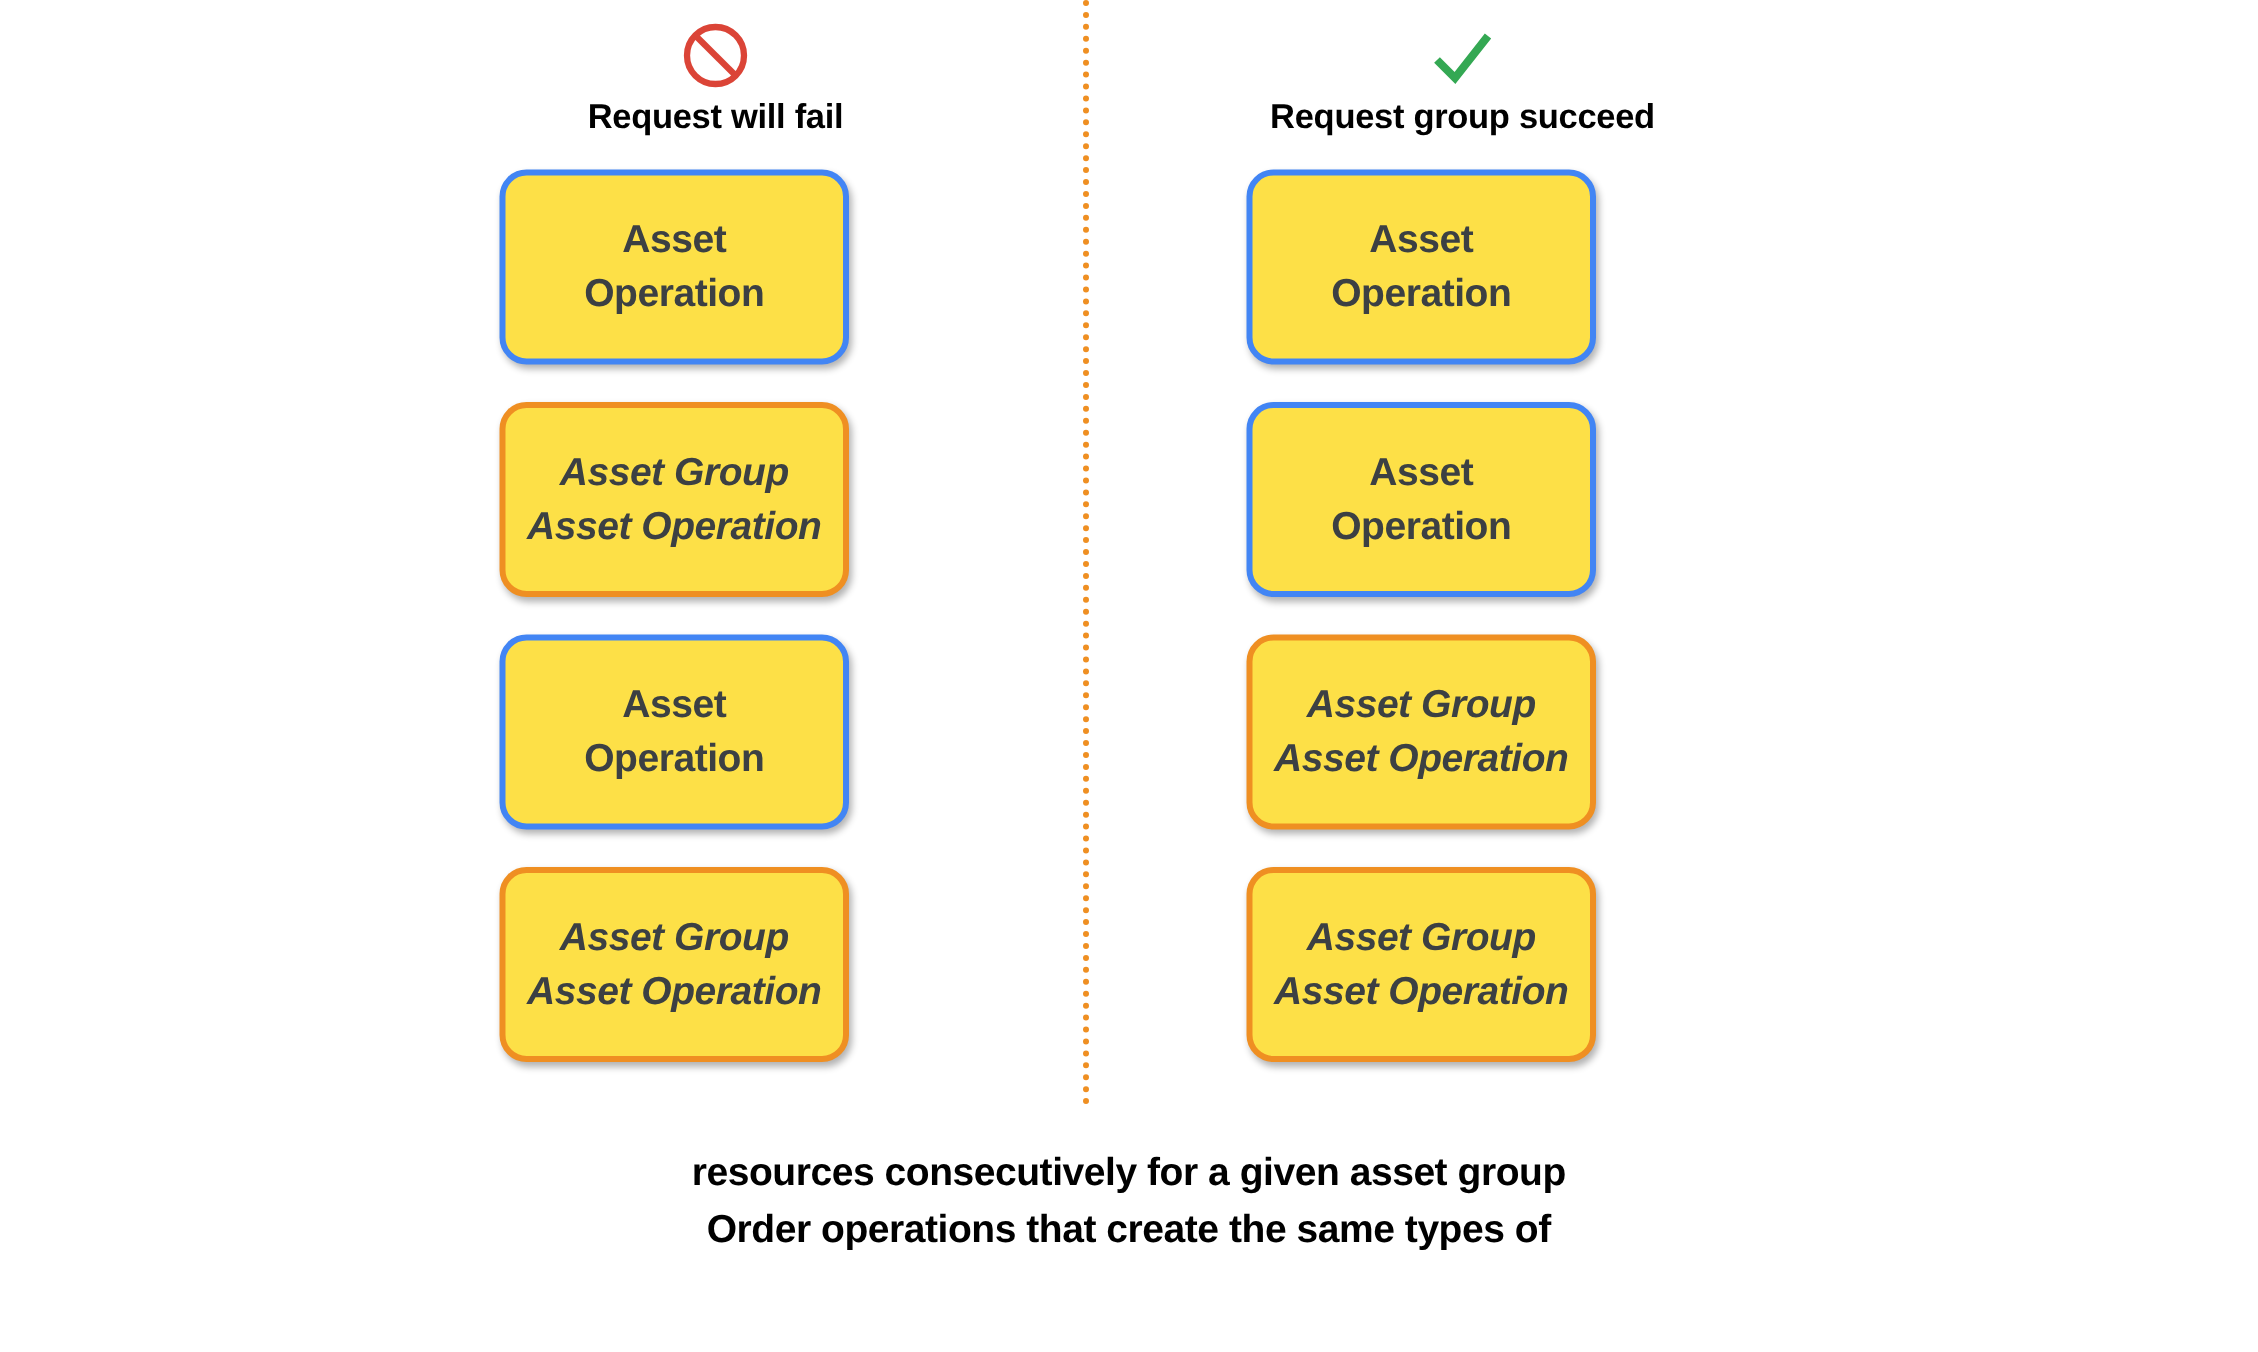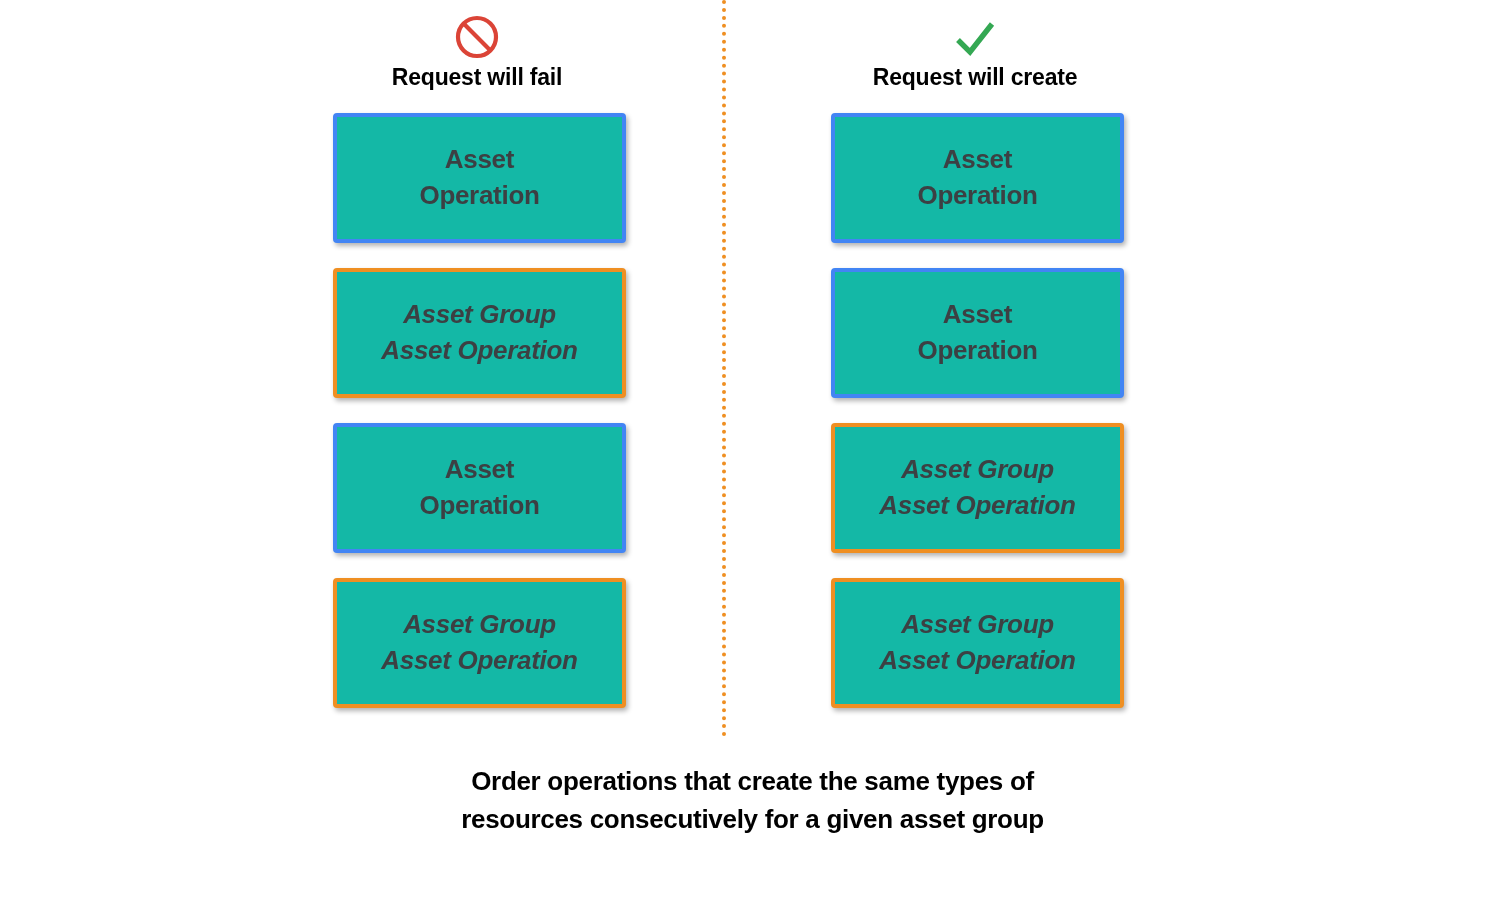--- a/index.html
+++ b/index.html
@@ -65,26 +65,26 @@
 
   
   .box-stack {
     position: absolute;
     top: 113px;
     left: 6px;
     width: 289px;
   }
   .op-box {
     box-sizing: border-box;
-    width: 293px;
+    width: 233px;
     height: 130px;
     margin-bottom: 25px;
-    border-radius: 4px;
+    border-radius: 18px;
     border: 4px solid #4285f4;
-    background: #14b8a6;
+    background: #fde047;
     box-shadow: 2px 3px 5px rgba(0, 0, 0, 0.30);
     display: flex;
     align-items: center;
     justify-content: center;
     text-align: center;
   }
   .op-box.orange { border-color: #ef8f22; font-style: italic; }
   .op-label {
     font-size: 26px;
     font-weight: bold;
@@ -149,21 +149,21 @@
   </div>
 
   <div class="column succeed">
 
     <div class="col-header">
       <span class="status-icon">
         <svg viewBox="0 0 46 46" width="46" height="46" xmlns="http://www.w3.org/2000/svg">
           <path d="M6 26 L18 38 L40 10" fill="none" stroke="#34a853" stroke-width="5.4" stroke-linecap="butt" stroke-linejoin="miter"></path>
         </svg>
       </span>
-      <span class="col-title">Request will create</span>
+      <span class="col-title">Request group succeed</span>
     </div>
 
     <div class="box-stack">
       <div class="op-box">
         <span class="op-label">Asset
 Operation</span>
       </div>
       <div class="op-box">
         <span class="op-label">Asset
 Operation</span>
@@ -173,17 +173,17 @@
 Asset Operation</span>
       </div>
       <div class="op-box orange">
         <span class="op-label">Asset Group
 Asset Operation</span>
       </div>
     </div>
   </div>
 
   <div class="caption">
+    <span class="cap-line">resources consecutively for a given asset group</span>
     <span class="cap-line">Order operations that create the same types of</span>
-    <span class="cap-line">resources consecutively for a given asset group</span>
   </div>
 
 </div>
 
 </body></html>

